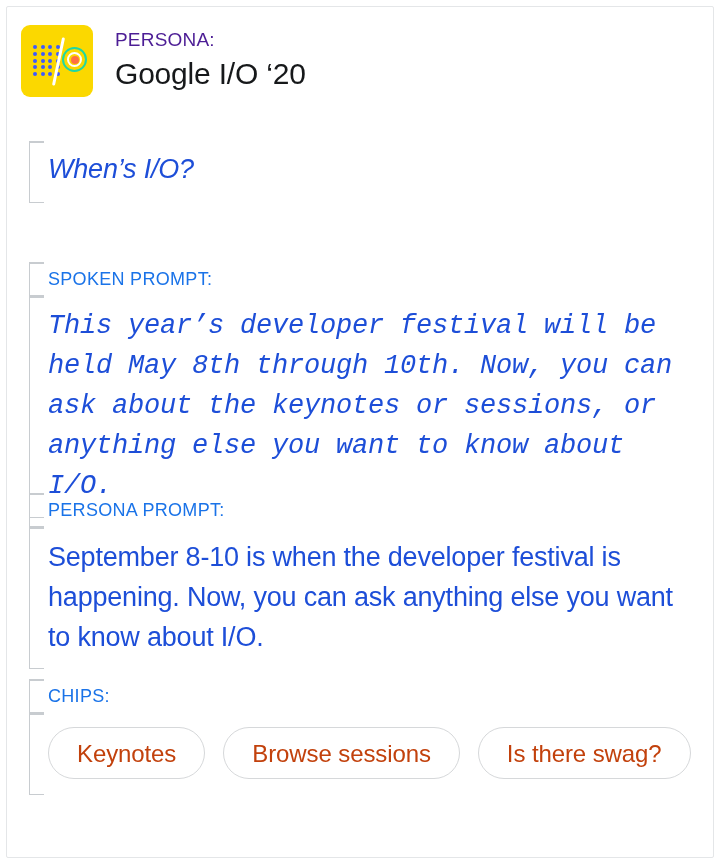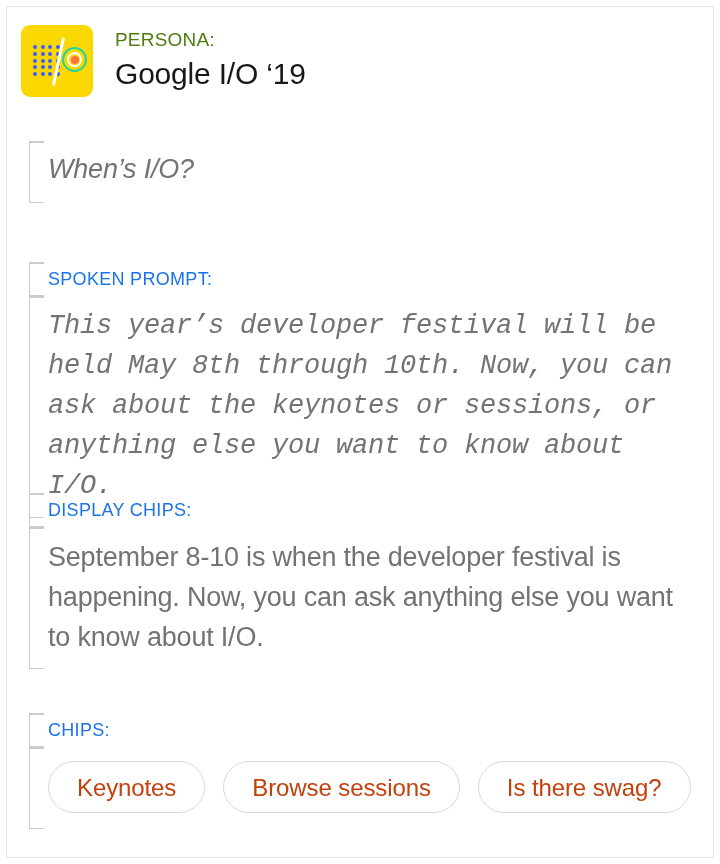--- a/index.html
+++ b/index.html
@@ -107,21 +107,21 @@
     background: #ff7043;
   }
 
   .persona-text {
     margin-left: 22px;
     padding-top: 2px;
   }
   .persona-label {
     font-size: 19px;
     letter-spacing: 0.2px;
-    color: #4d7c0f;
+    color: #4c1d95;
     line-height: 26px;
   }
   .persona-name {
     font-size: 30px;
     color: #16181a;
     line-height: 38px;
     letter-spacing: -0.2px;
     margin-top: 2px;
   }
 
@@ -166,21 +166,21 @@
     line-height: 22px;
     white-space: nowrap;
   }
   .sec-body-wrap {
     position: relative;
   }
   .sec-body {
     padding: 10px 14px 12px 27px;
     font-size: 27px;
     line-height: 40px;
-    color: #737373;
+    color: #1d4ed8;
     letter-spacing: -0.2px;
   }
   .sec-body.italic {
     font-style: italic;
   }
   .sec-body.single {
     padding-top: 8px;
     padding-bottom: 14px;
   }
 
@@ -237,21 +237,21 @@
           <i></i>
       </div>
       <div class="logo-slash"></div>
       <div class="logo-ring">
         <div class="logo-ring-inner"></div>
       </div>
       <div class="logo-core"></div>
     </div>
     <div class="persona-text">
       <div class="persona-label">PERSONA:</div>
-      <div class="persona-name">Google I/O ‘19</div>
+      <div class="persona-name">Google I/O ‘20</div>
     </div>
   </div>
 
   <div class="section" style="top:134px;">
     <div class="sec-body-wrap">
       <div class="bracket"></div>
       <div class="sec-body italic single">When’s I/O?</div>
     </div>
   </div>
 
@@ -262,29 +262,29 @@
     </div>
     <div class="sec-body-wrap">
       <div class="bracket"></div>
       <div class="sec-body italic" style="padding-right:22px;font-family:Liberation Mono, monospace;">This year’s developer festival will be held May 8th through 10th. Now, you can ask about the keynotes or sessions, or anything else you want to know about I/O.</div>
     </div>
   </div>
 
   <div class="section" style="top:486px;">
     <div class="sec-label-wrap">
       <div class="bracket"></div>
-      <div class="sec-label">DISPLAY CHIPS:</div>
+      <div class="sec-label">PERSONA PROMPT:</div>
     </div>
     <div class="sec-body-wrap">
       <div class="bracket"></div>
       <div class="sec-body" style="padding-right:28px;">September 8-10 is when the developer festival is happening. Now, you can ask anything else you want to know about I/O.</div>
     </div>
   </div>
 
-  <div class="section" style="top:706px;">
+  <div class="section" style="top:672px;">
     <div class="sec-label-wrap">
       <div class="bracket"></div>
       <div class="sec-label">CHIPS:</div>
     </div>
     <div class="sec-body-wrap">
       <div class="bracket"></div>
       <div class="chips-row">
         <div class="chip">Keynotes</div>
         <div class="chip">Browse sessions</div>
         <div class="chip">Is there swag?</div>

